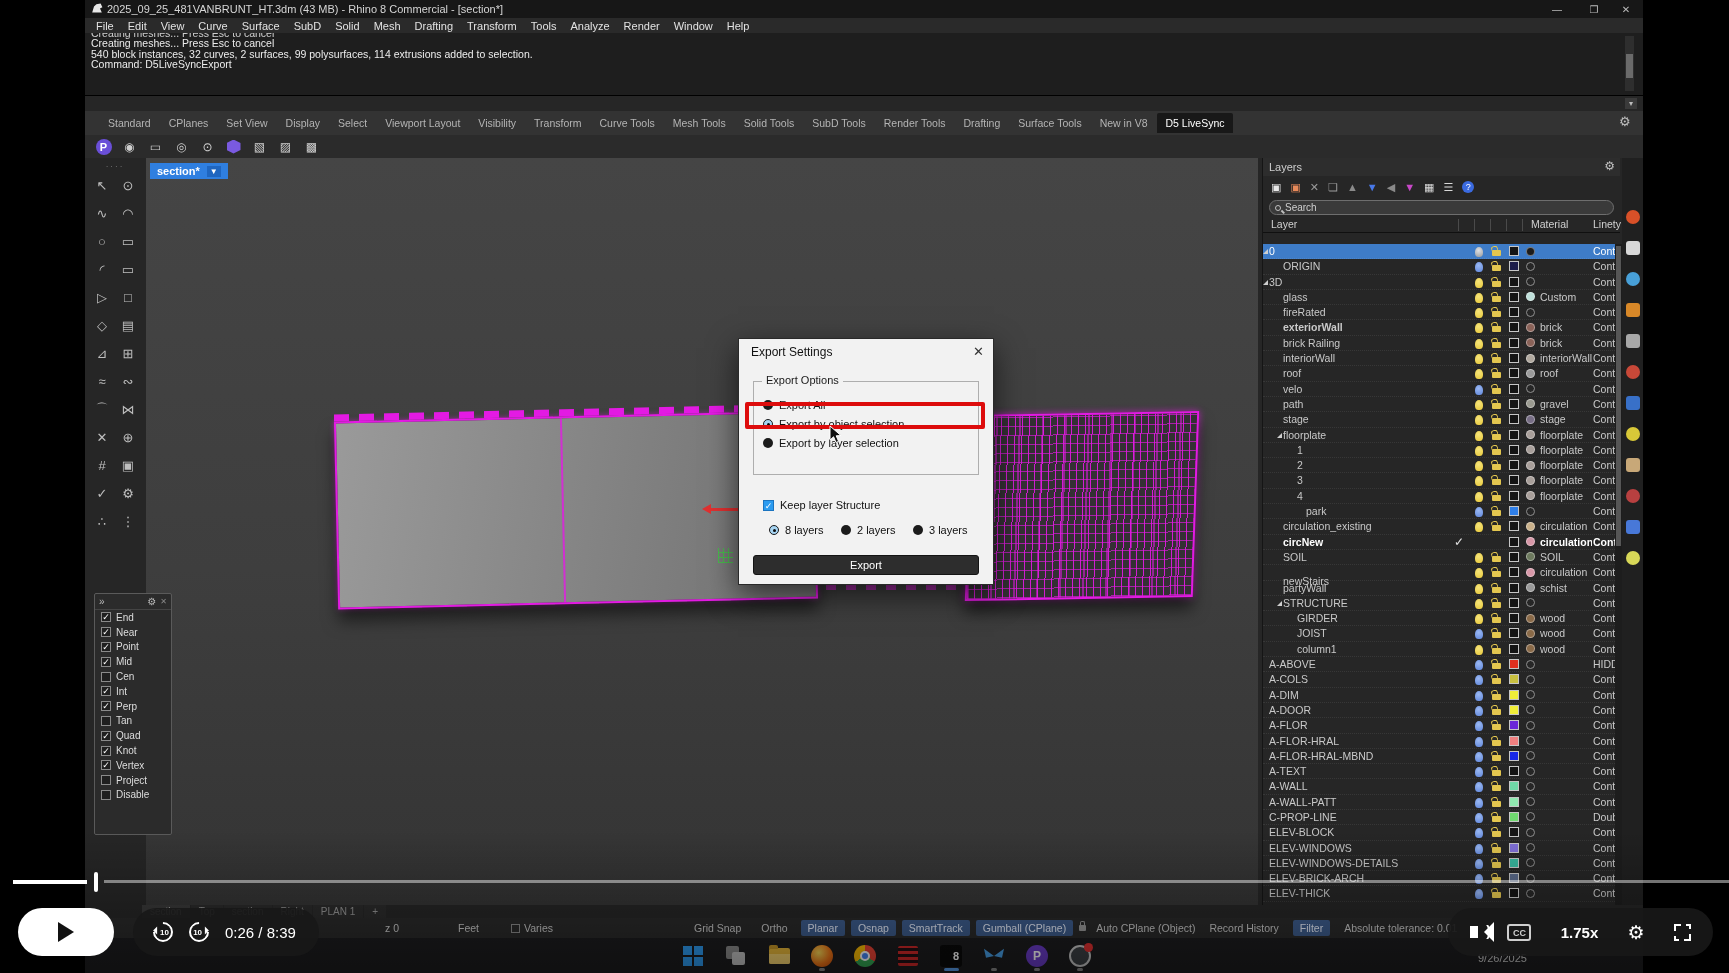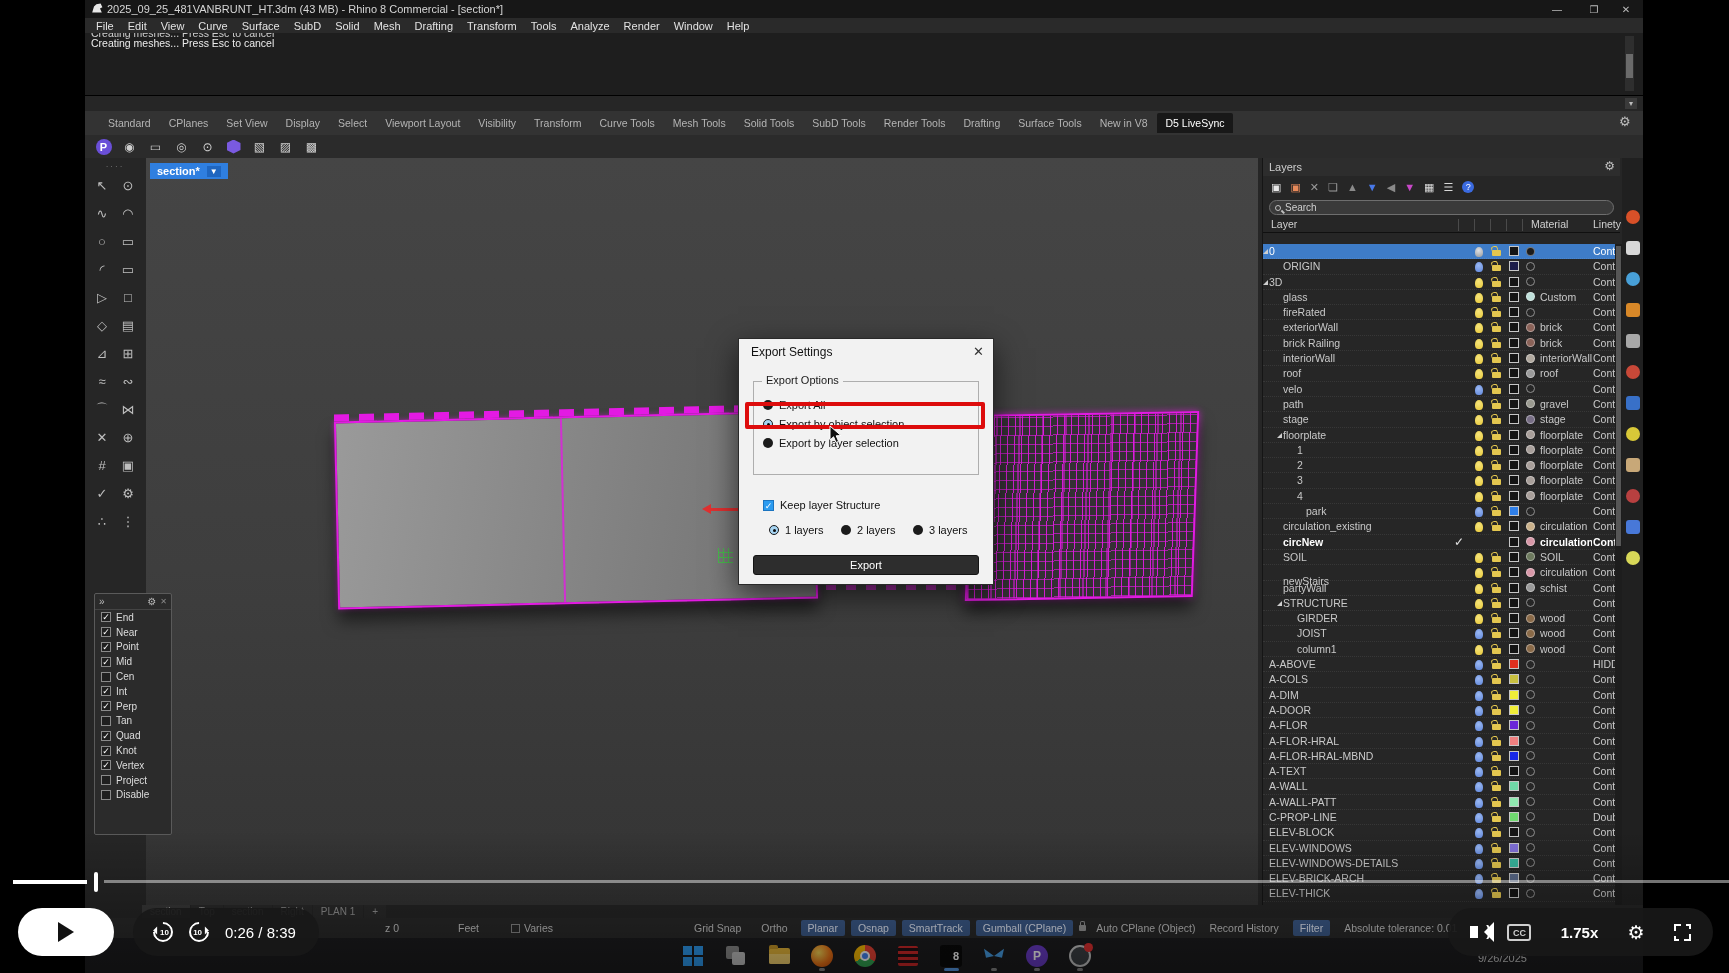--- a/index.html
+++ b/index.html
@@ -182,20 +182,22 @@
         <div class="menu-item">Tools</div>
         <div class="menu-item">Analyze</div>
         <div class="menu-item">Render</div>
         <div class="menu-item">Window</div>
         <div class="menu-item">Help</div>
       </div>
 
     <div id="cmdarea">
         <div class="cmd-line cmd-clip">Creating meshes... Press Esc to cancel</div>
         <div class="cmd-line">Creating meshes... Press Esc to cancel</div>
+        <div class="cmd-line">540 block instances, 32 curves, 2 surfaces, 99 polysurfaces, 114 extrusions added to selection.</div>
+        <div class="cmd-line">Command: D5LiveSyncExport</div>
       </div>
     <div id="cmd-scroll">
         <div class="thumb"></div>
       </div>
     <div id="prompt-dd">▾</div>
 
     <div id="tabsrow">
         <div class="tb-tab">Standard</div>
         <div class="tb-tab">CPlanes</div>
         <div class="tb-tab">Set View</div>
@@ -407,21 +409,21 @@
             </div>
             <div class="lrow">
               <div class="nm" style="left: 20px;">fireRated</div>
               <div class="bulb y"></div>
               <div class="lockk"></div>
               <div class="sw" style="background: rgb(20, 20, 20);"></div>
               <div class="md open"></div>
               <div class="lt">Contir</div>
             </div>
             <div class="lrow">
-              <div class="nm" style="left: 20px;">exteriorWall</div>
+              <div class="nm" style="left: 20px; font-weight: bold;">exteriorWall</div>
               <div class="bulb y"></div>
               <div class="lockk"></div>
               <div class="sw" style="background: rgb(20, 20, 20);"></div>
               <div class="md fill" style="background: rgb(138, 98, 88);"></div>
               <div class="matname">brick</div>
               <div class="lt">Contir</div>
             </div>
             <div class="lrow">
               <div class="nm" style="left: 20px;">brick Railing</div>
               <div class="bulb y"></div>
@@ -866,21 +868,21 @@
         </div>
       </div>
     <div id="red-hl"></div>
     <div class="opt" style="left:24px;top:160px;">
       <span class="cb">✓</span>
       <span>Keep layer Structure</span>
     </div>
     <div id="grp-radios">
         <div class="opt" style="left: 30px; top: 185px;">
           <div class="rad on"></div>
-          <div>1 layers</div>
+          <div>8 layers</div>
         </div>
         <div class="opt" style="left: 102px; top: 185px;">
           <div class="rad"></div>
           <div>2 layers</div>
         </div>
         <div class="opt" style="left: 174px; top: 185px;">
           <div class="rad"></div>
           <div>3 layers</div>
         </div>
       </div>

